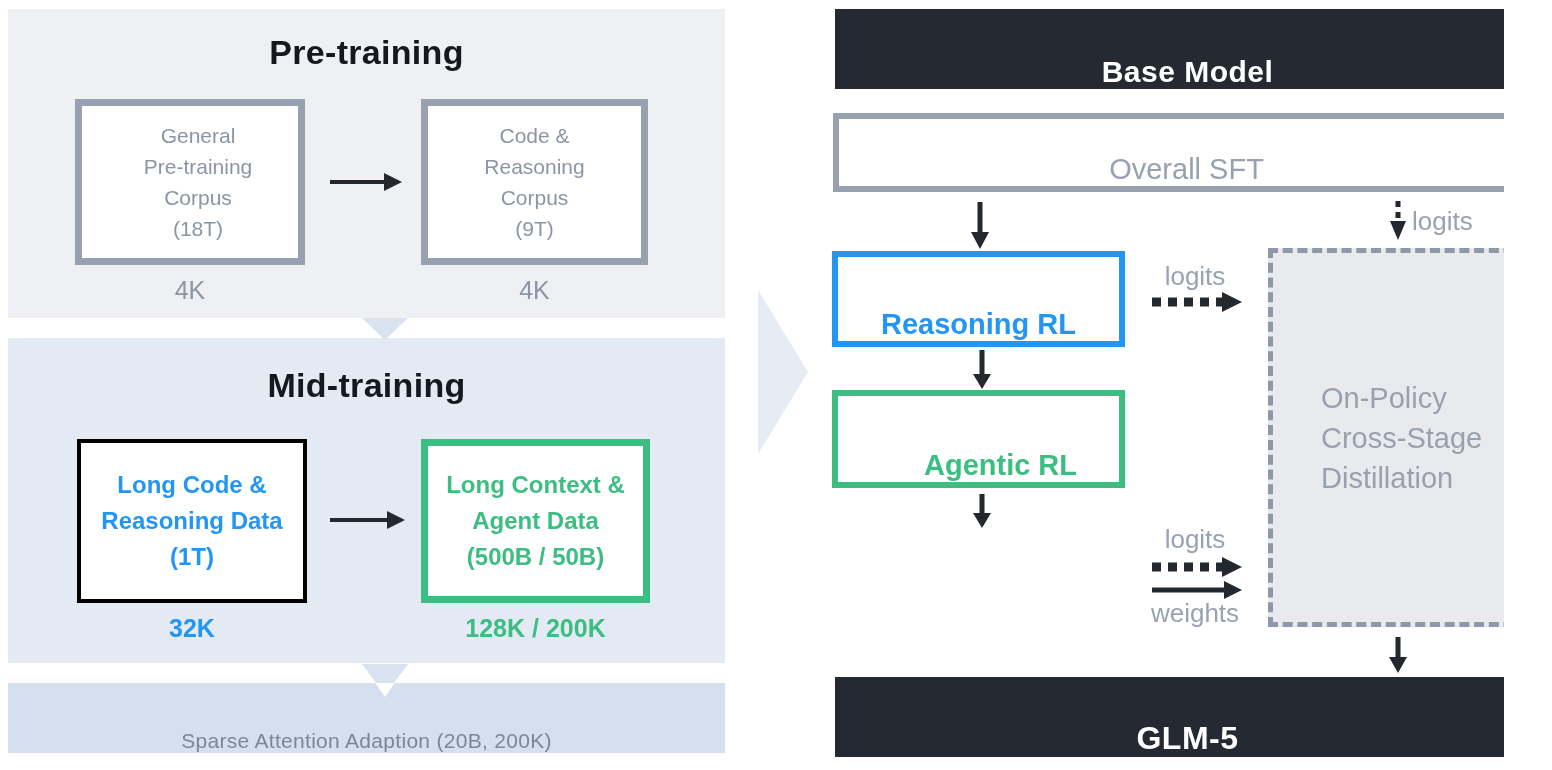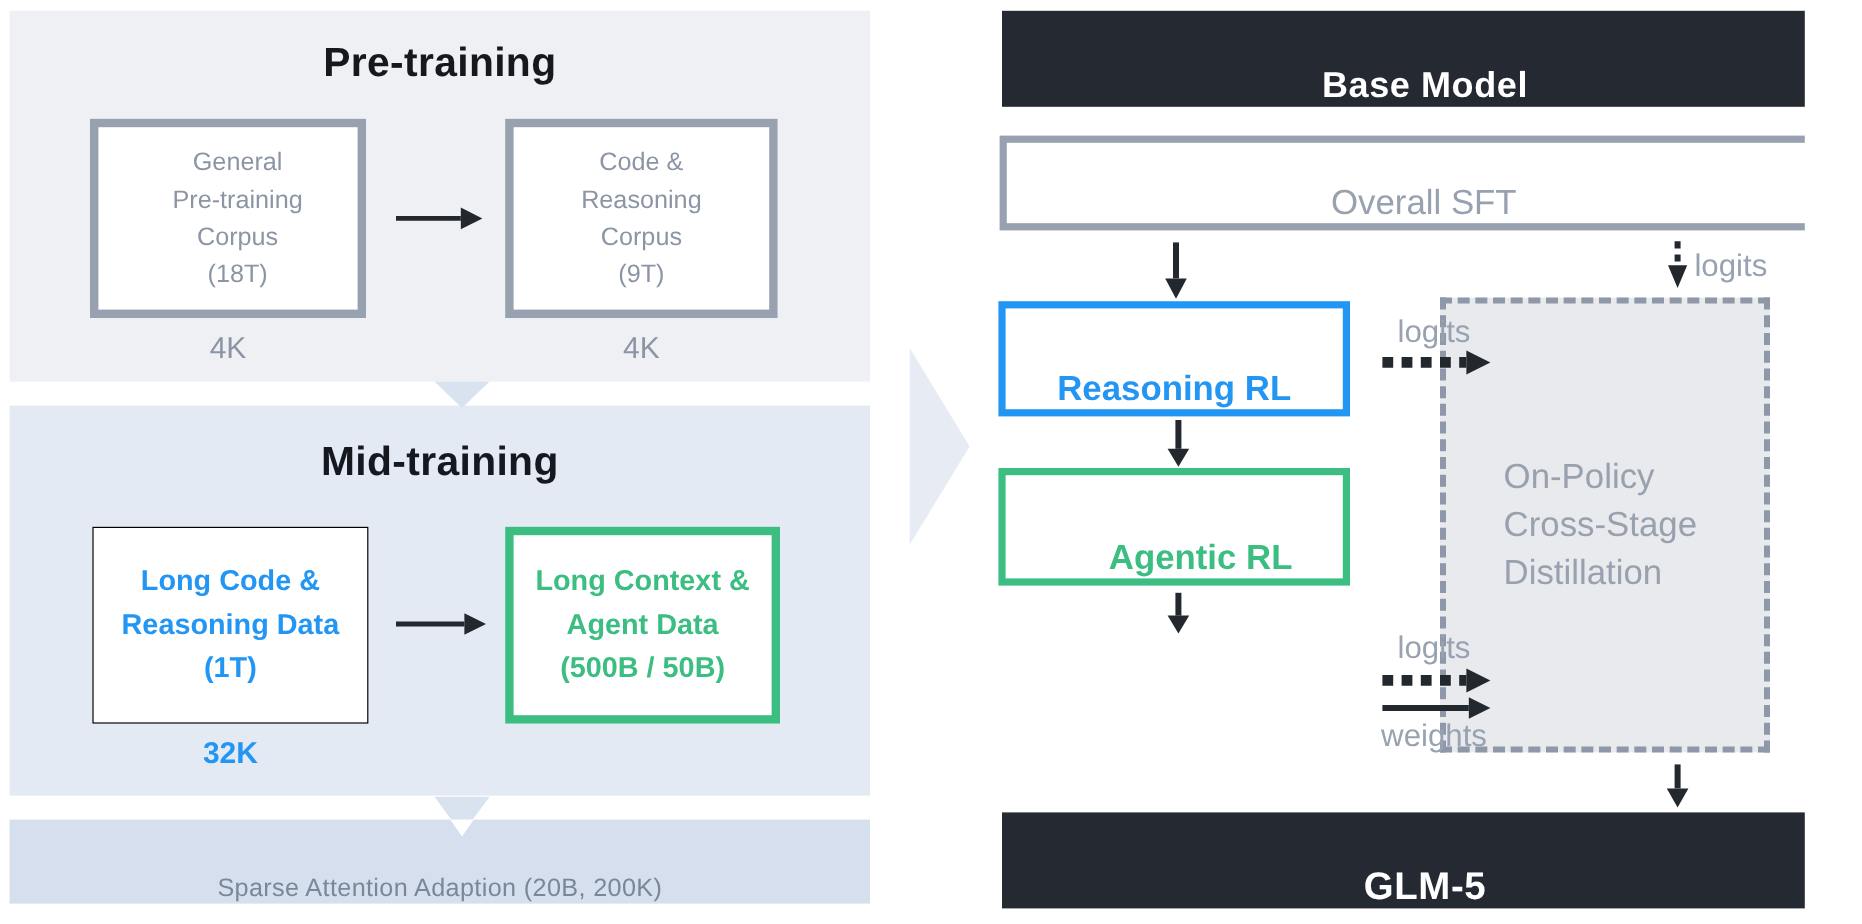--- a/index.html
+++ b/index.html
@@ -12,37 +12,37 @@
 
   
   .sec1{left:8px;top:9px;width:717px;height:309px;background:#eef0f4;}
   .sec2{left:8px;top:338px;width:717px;height:325px;background:#e4eaf3;}
   .sparsebar{left:8px;top:683px;width:717px;height:70px;background:#d5dfed;
              color:#7b8699;font-size:21px;font-weight:500;letter-spacing:.3px;}
   .stage-title{width:717px;left:8px;text-align:center;font-size:34px;font-weight:700;color:#15181e;letter-spacing:.3px;}
 
   .node{background:#ffffff;display:flex;flex-direction:column;align-items:center;justify-content:center;text-align:center;}
   .graybox{border:7px solid #97a1b0;color:#8b95a5;font-size:21px;line-height:31px;font-weight:400;}
-  .bluebox{border:1px solid #000000;color:#2396f3;font-size:24px;line-height:36px;font-weight:600;}
+  .bluebox{border:4px solid #000000;color:#2396f3;font-size:24px;line-height:36px;font-weight:600;}
   .greenbox{border:7px solid #3cbd81;color:#3cbd81;font-size:24px;line-height:36px;font-weight:600;}
   .ctxlabel{font-size:25px;font-weight:500;color:#8b95a5;text-align:center;}
   .ctxblue{color:#2396f3;font-weight:700;}
   .ctxgreen{color:#3cbd81;font-weight:700;}
 
   
   .darkbar{background:#252932;color:#ffffff;font-weight:600;}
   .basebar{left:835px;top:9px;width:705px;height:80px;font-size:30px;letter-spacing:.5px;}
   .glmbar{left:835px;top:677px;width:705px;height:80px;font-size:32px;letter-spacing:.5px;}
   .sftbox{left:833px;top:113px;width:707px;height:79px;border:6px solid #97a1b0;background:#fff;
           color:#97a1b0;font-size:29px;font-weight:500;}
   .rlbox{width:293px;height:98px;background:#fff;font-size:29px;font-weight:600;}
   .rl-reasoning{left:832px;top:251px;height:96px;border:6px solid #2396f3;color:#2396f3;}
   .rl-agentic{left:832px;top:390px;border:6px solid #3cbd81;color:#3cbd81;padding-left:44px;}
   .rl-general{left:832px;top:529px;border:6px solid #97a1b0;color:#97a1b0;font-weight:500;}
-  .distill{left:1200px;top:248px;width:275px;height:379px;background:#e8eaee;border:5px dashed #8e98a8;
+  .distill{left:1268px;top:248px;width:275px;height:379px;background:#e8eaee;border:5px dashed #8e98a8;
            display:flex;align-items:center;}
   .distill-text{padding-left:48px;text-align:left;color:#99a1ae;font-size:29px;line-height:40px;font-weight:400;}
   .flowlabel{color:#98a2b1;font-size:26px;font-weight:500;text-align:center;}
 
   svg.overlay{position:absolute;left:0;top:0;pointer-events:none;}
 </style>
 </head>
 <body>
 
 <div id="stage">
@@ -72,20 +72,21 @@
     <span>Long Code &amp;</span>
     <span>Reasoning Data</span>
     <span>(1T)</span>
   </div>
   <div class="abs node greenbox" style="left:421px;top:439px;width:229px;height:164px;">
     <span>Long Context &amp;</span>
     <span>Agent Data</span>
     <span>(500B / 50B)</span>
   </div>
   <div class="abs ctxlabel ctxblue" style="left:77px;top:614px;width:230px;">32K</div>
+  <div class="abs ctxlabel ctxgreen" style="left:421px;top:614px;width:229px;">128K / 200K</div>
 
   <div class="abs center sparsebar">
     <span>Sparse Attention Adaption (20B, 200K)</span>
   </div>
 
   <div class="abs center darkbar basebar">
     <span>Base Model</span>
   </div>
   <div class="abs center sftbox">
     <span>Overall SFT</span>

